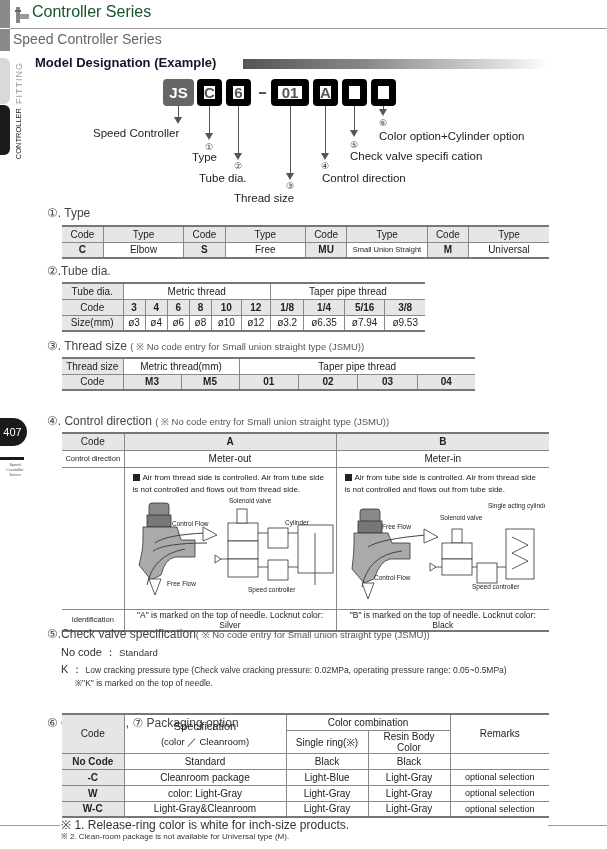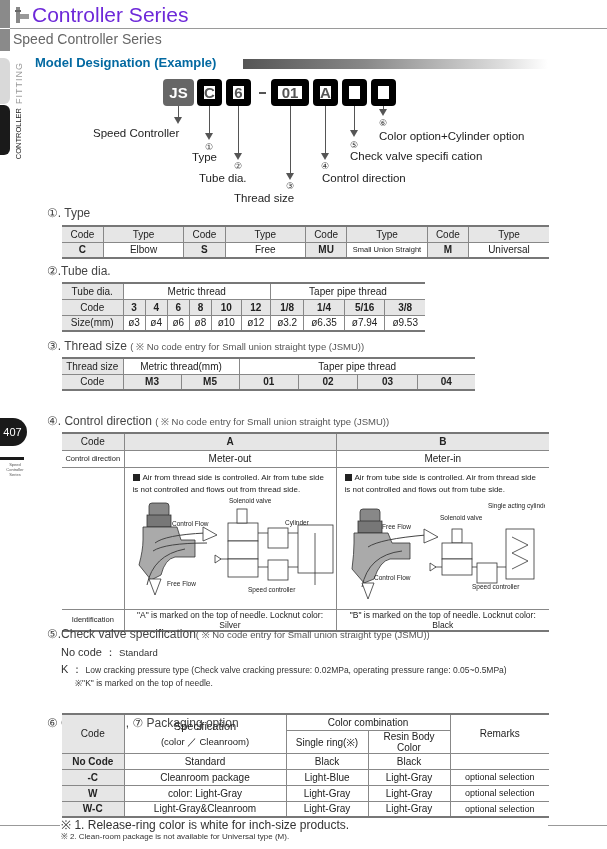--- a/index.html
+++ b/index.html
@@ -4,35 +4,35 @@
 <style>
   * { box-sizing: border-box; margin: 0; padding: 0; }
   html, body { width: 607px; height: 849px; background: #fff; overflow: hidden; }
   body { font-family: "Liberation Sans", sans-serif; color: #222; position: relative; }
 
   .abs { position: absolute; }
 
   
   .hdr-bar1 { left: 0; top: 0; width: 10px; height: 28px; background: #8a8a8a; }
   .hdr-bar2 { left: 0; top: 29px; width: 10px; height: 22px; background: #8a8a8a; }
-  .hdr-title { left: 32px; top: 3px; font-size: 21px; color: #6d28d9; }
+  .hdr-title { left: 32px; top: 3px; font-size: 16px; color: #14532d; }
   .hdr-icon { left: 14px; top: 6px; width: 16px; height: 18px; }
   .hdr-line { left: 10px; top: 28px; width: 597px; height: 1px; background: #9a9a9a; }
   .hdr-sub { left: 13px; top: 31px; font-size: 14px; color: #666; }
 
   
   .tab-fitting { left: 0; top: 58px; width: 10px; height: 46px; background: #d9d9d9; border-radius: 0 6px 6px 0; }
   .tab-ctrl { left: 0; top: 105px; width: 10px; height: 50px; background: #1a1a1a; border-radius: 0 6px 6px 0; }
   .vtext { position: absolute; writing-mode: vertical-rl; transform: rotate(180deg); font-size: 9px; }
   .page-badge { left: 0; top: 418px; width: 27px; height: 28px; background: #1a1a1a; border-radius: 0 14px 14px 0; color: #fff; font-size: 11px; display:flex; align-items:center; justify-content:center; padding-right: 2px;}
   .page-bar { left: 0; top: 457px; width: 24px; height: 3px; background: #1a1a1a; }
   .page-sub { left: 4px; top: 462px; font-size: 4px; color: #555; line-height: 5px; width: 22px; text-align: center; }
 
   
-  .sec-title { left: 35px; top: 55px; font-size: 13px; font-weight: bold; color: #0369a1; }
+  .sec-title { left: 35px; top: 55px; font-size: 13px; font-weight: bold; color: #0f172a; }
   .sec-grad { left: 243px; top: 59px; width: 305px; height: 10px; background: linear-gradient(to right, #555 0%, #888 40%, #ddd 85%, #fff 100%); }
 
   
   .mbox { position: absolute; top: 79px; height: 27px; border: 7px solid #000000; border-radius: 4px; font-size: 15px; font-weight: bold; color: #555; display: flex; align-items: center; justify-content: center; background:#fff; }
   .mbox.dark { background: #666; color: #fff; border-color: #666; }
   .mdash { position: absolute; top: 92px; left: 259px; width: 7px; height: 2px; background: #555; }
 
   .lead { position: absolute; width: 1px; background: #555; }
   .arrowhead { position: absolute; width: 0; height: 0; border-left: 4px solid transparent; border-right: 4px solid transparent; border-top: 7px solid #555; }
   .lbl { position: absolute; font-size: 11.5px; color: #222; white-space: nowrap; }

